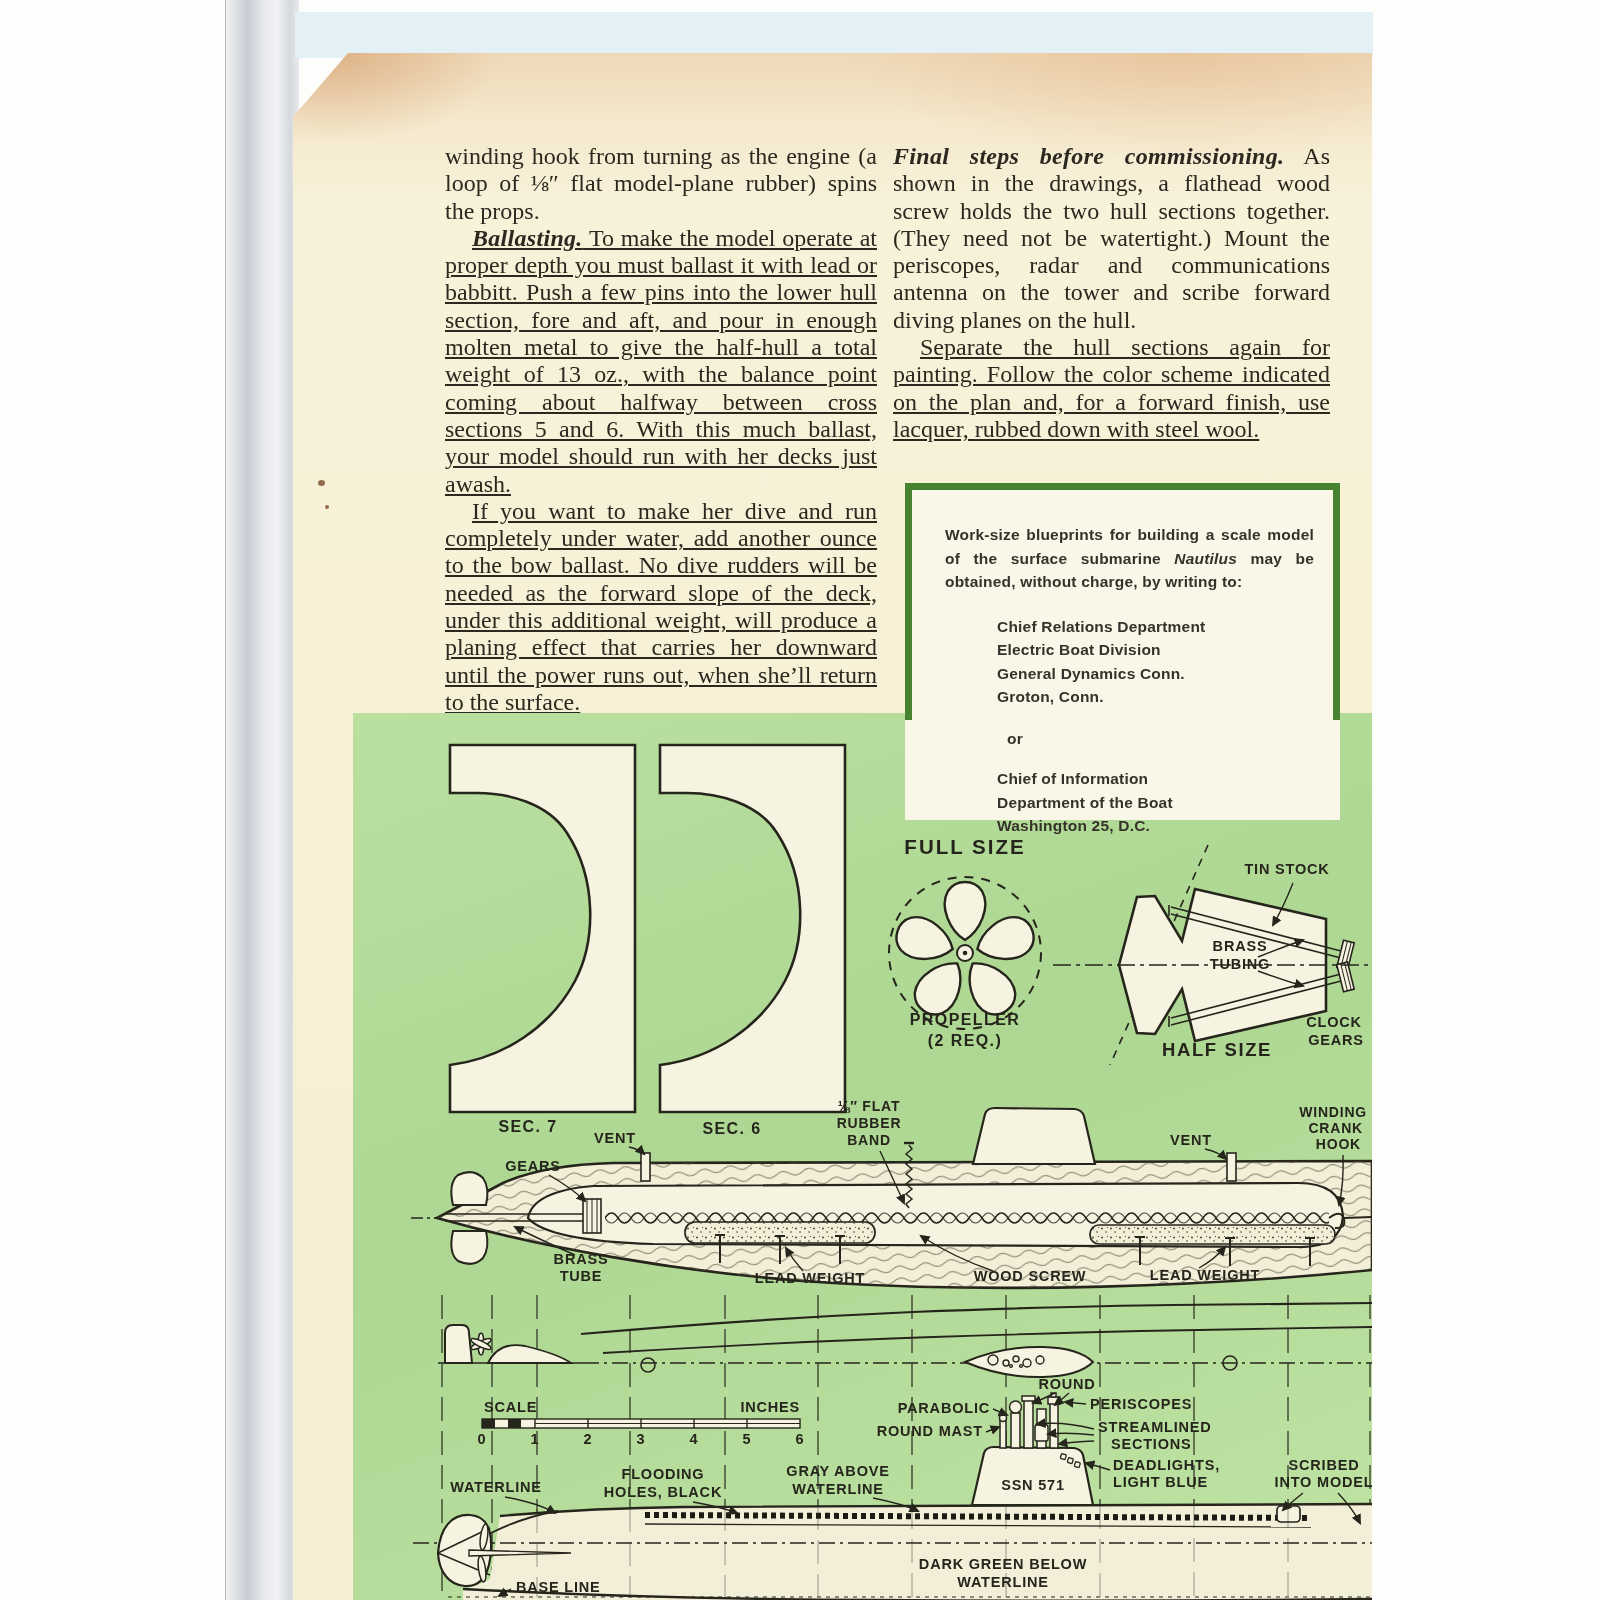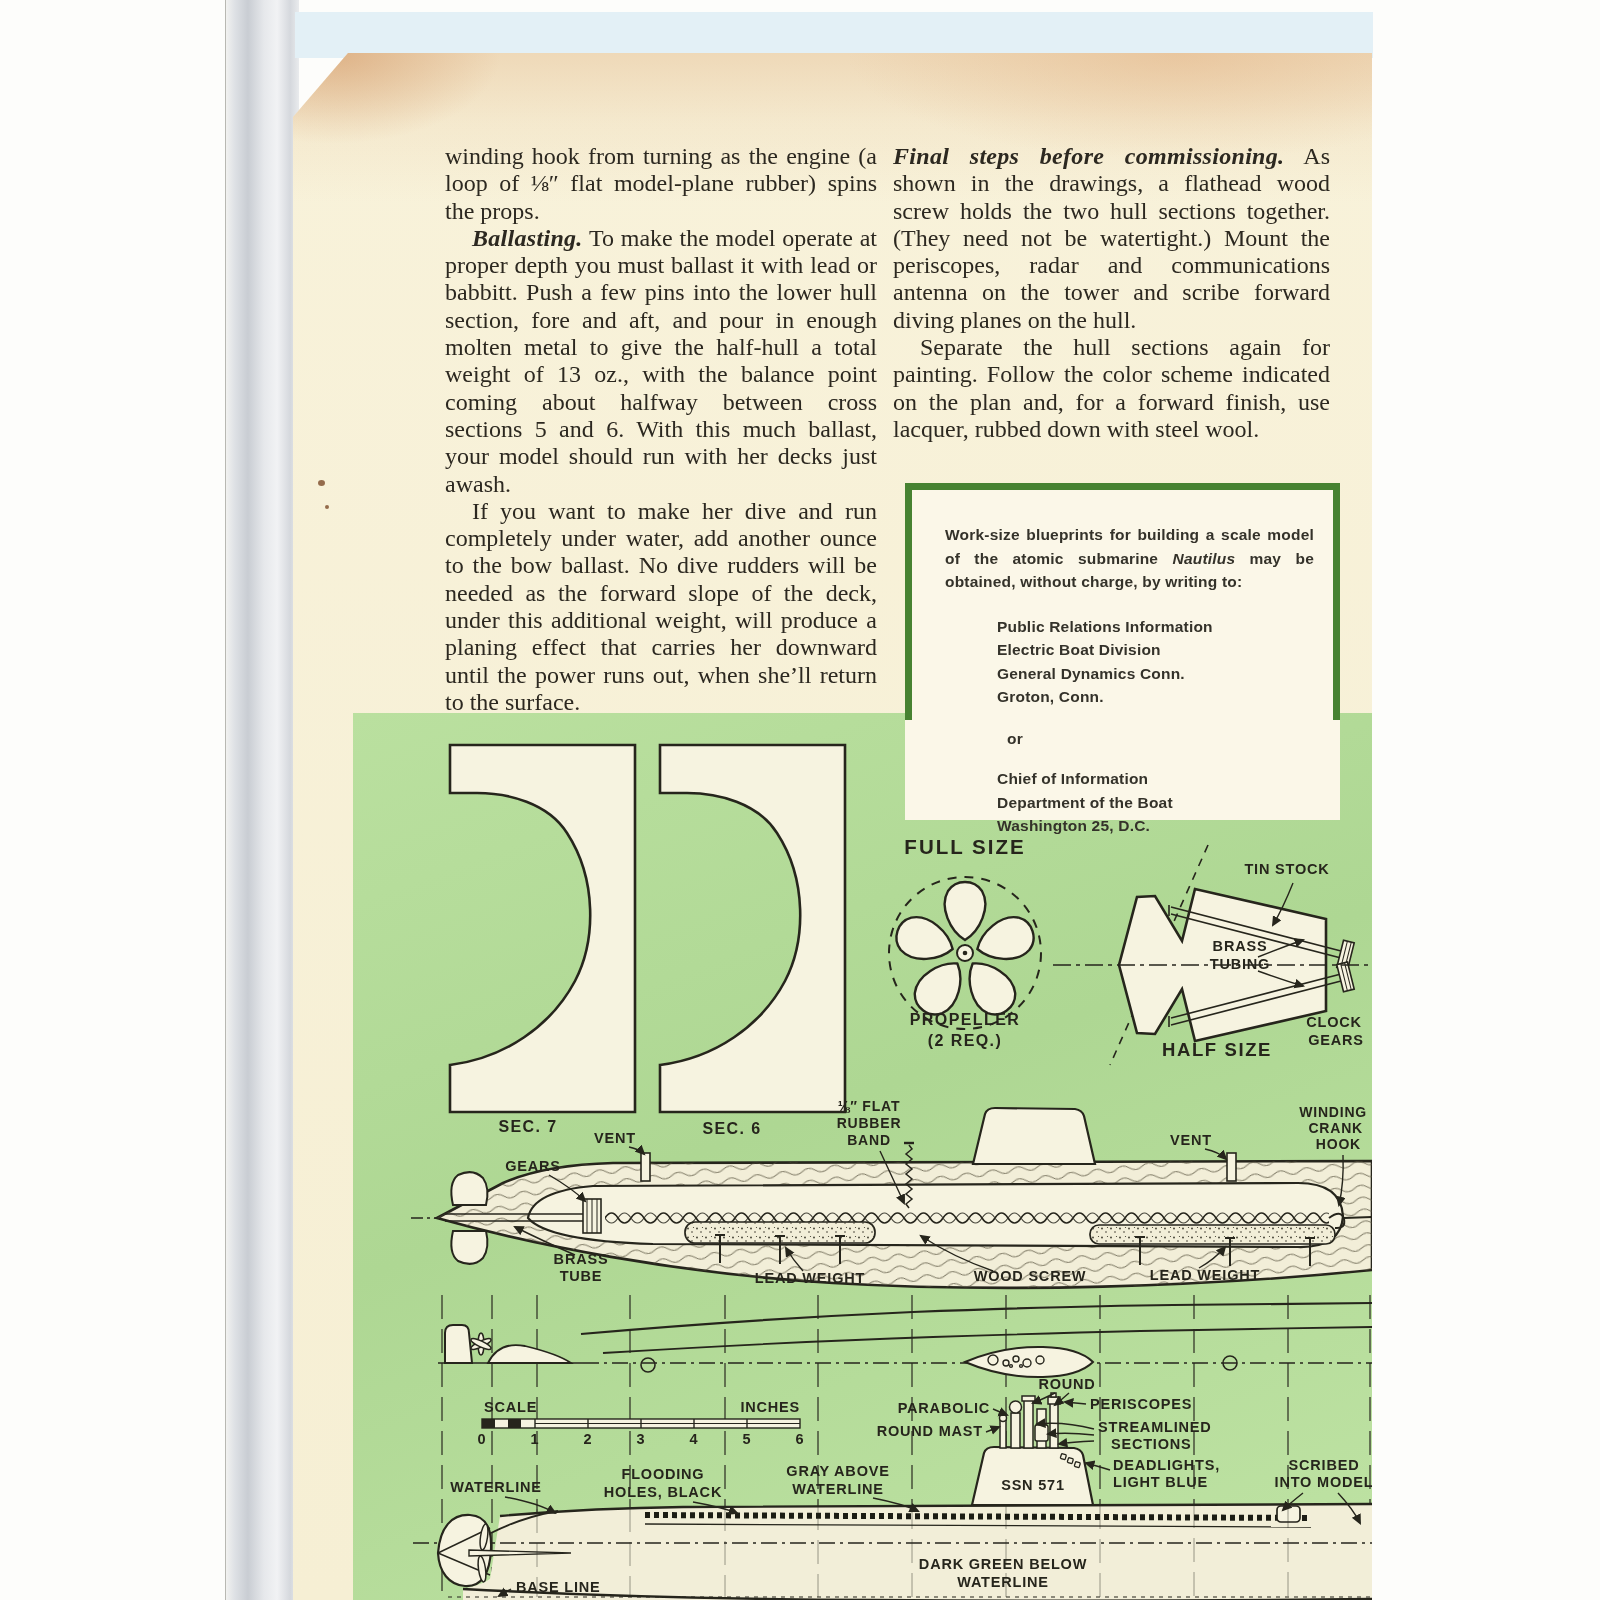--- a/index.html
+++ b/index.html
@@ -13,21 +13,21 @@
     background:
       radial-gradient(240px 130px at 40px 0px, rgba(206,140,86,.50), rgba(206,140,86,0) 70%),
       radial-gradient(460px 150px at 82% 0px, rgba(226,176,128,.45), rgba(226,176,128,0) 72%),
       linear-gradient(180deg, rgba(220,168,118,.34), rgba(220,168,118,.12) 70px, rgba(220,168,118,0) 150px),
       linear-gradient(180deg,#f8f2da,#f6efd4);
     clip-path:polygon(55px 0, 100% 0, 100% 100%, 0 100%, 0 64px);
     box-shadow:-2px 2px 6px rgba(80,80,90,.25), 2px 0 5px rgba(80,80,90,.18);}
   .speck{position:absolute;background:#7a4a28;border-radius:50%;opacity:.8;}
   .col{position:absolute;color:#2c2820;font-size:24px;line-height:27.3px;text-align:justify;}
   .col p{margin:0;}
-  .col p.indent{text-indent:27px;}
+  .col p.indent{text-indent:27px;text-decoration:underline;}
   .lead{font-weight:bold;font-style:italic;letter-spacing:.3px;}
   .col-left{left:152px;top:90px;width:432px;}
   .col-right{left:600px;top:90px;width:437px;}
   .offer-box{position:absolute;left:612px;top:430px;width:435px;height:337px;background:#fbf7e8;}
   .offer-frame{position:absolute;left:0;right:0;top:0;height:230px;border:7px solid #478231;border-bottom:none;}
   .offer-content{position:relative;padding:40px 26px 0 40px;
     font-family:"Liberation Sans",sans-serif;font-weight:700;font-size:15.5px;line-height:23.5px;
     color:#34322a;letter-spacing:.2px;}
   .offer-content p{margin:0;text-align:justify;}
   .addr{margin:21px 0 0 52px;}
@@ -368,23 +368,23 @@
               <line x1="841" y1="791" x2="841" y2="884"></line>
             <line x1="935" y1="791" x2="935" y2="884"></line>
           </g>
         </g>
       </svg>
     </div>
 
     <div class="offer-box">
       <div class="offer-frame"></div>
       <div class="offer-content">
-        <p><span>Work-size blueprints for building a scale model of the atomic submarine </span><i>Nautilus</i><span> may be obtained, without charge, by writing to:</span></p>
+        <p><span>Work-size blueprints for building a scale model of the surface submarine </span><i>Nautilus</i><span> may be obtained, without charge, by writing to:</span></p>
         <div class="addr">
-          <div>Public Relations Information</div>
+          <div>Chief Relations Department</div>
           <div>Electric Boat Division</div>
           <div>General Dynamics Conn.</div>
           <div>Groton, Conn.</div>
         </div>
         <div class="or-line">or</div>
         <div class="addr" style="margin-top:0;">
           <div>Chief of Information</div>
           <div>Department of the Boat</div>
           <div>Washington 25, D.C.</div>
         </div>

